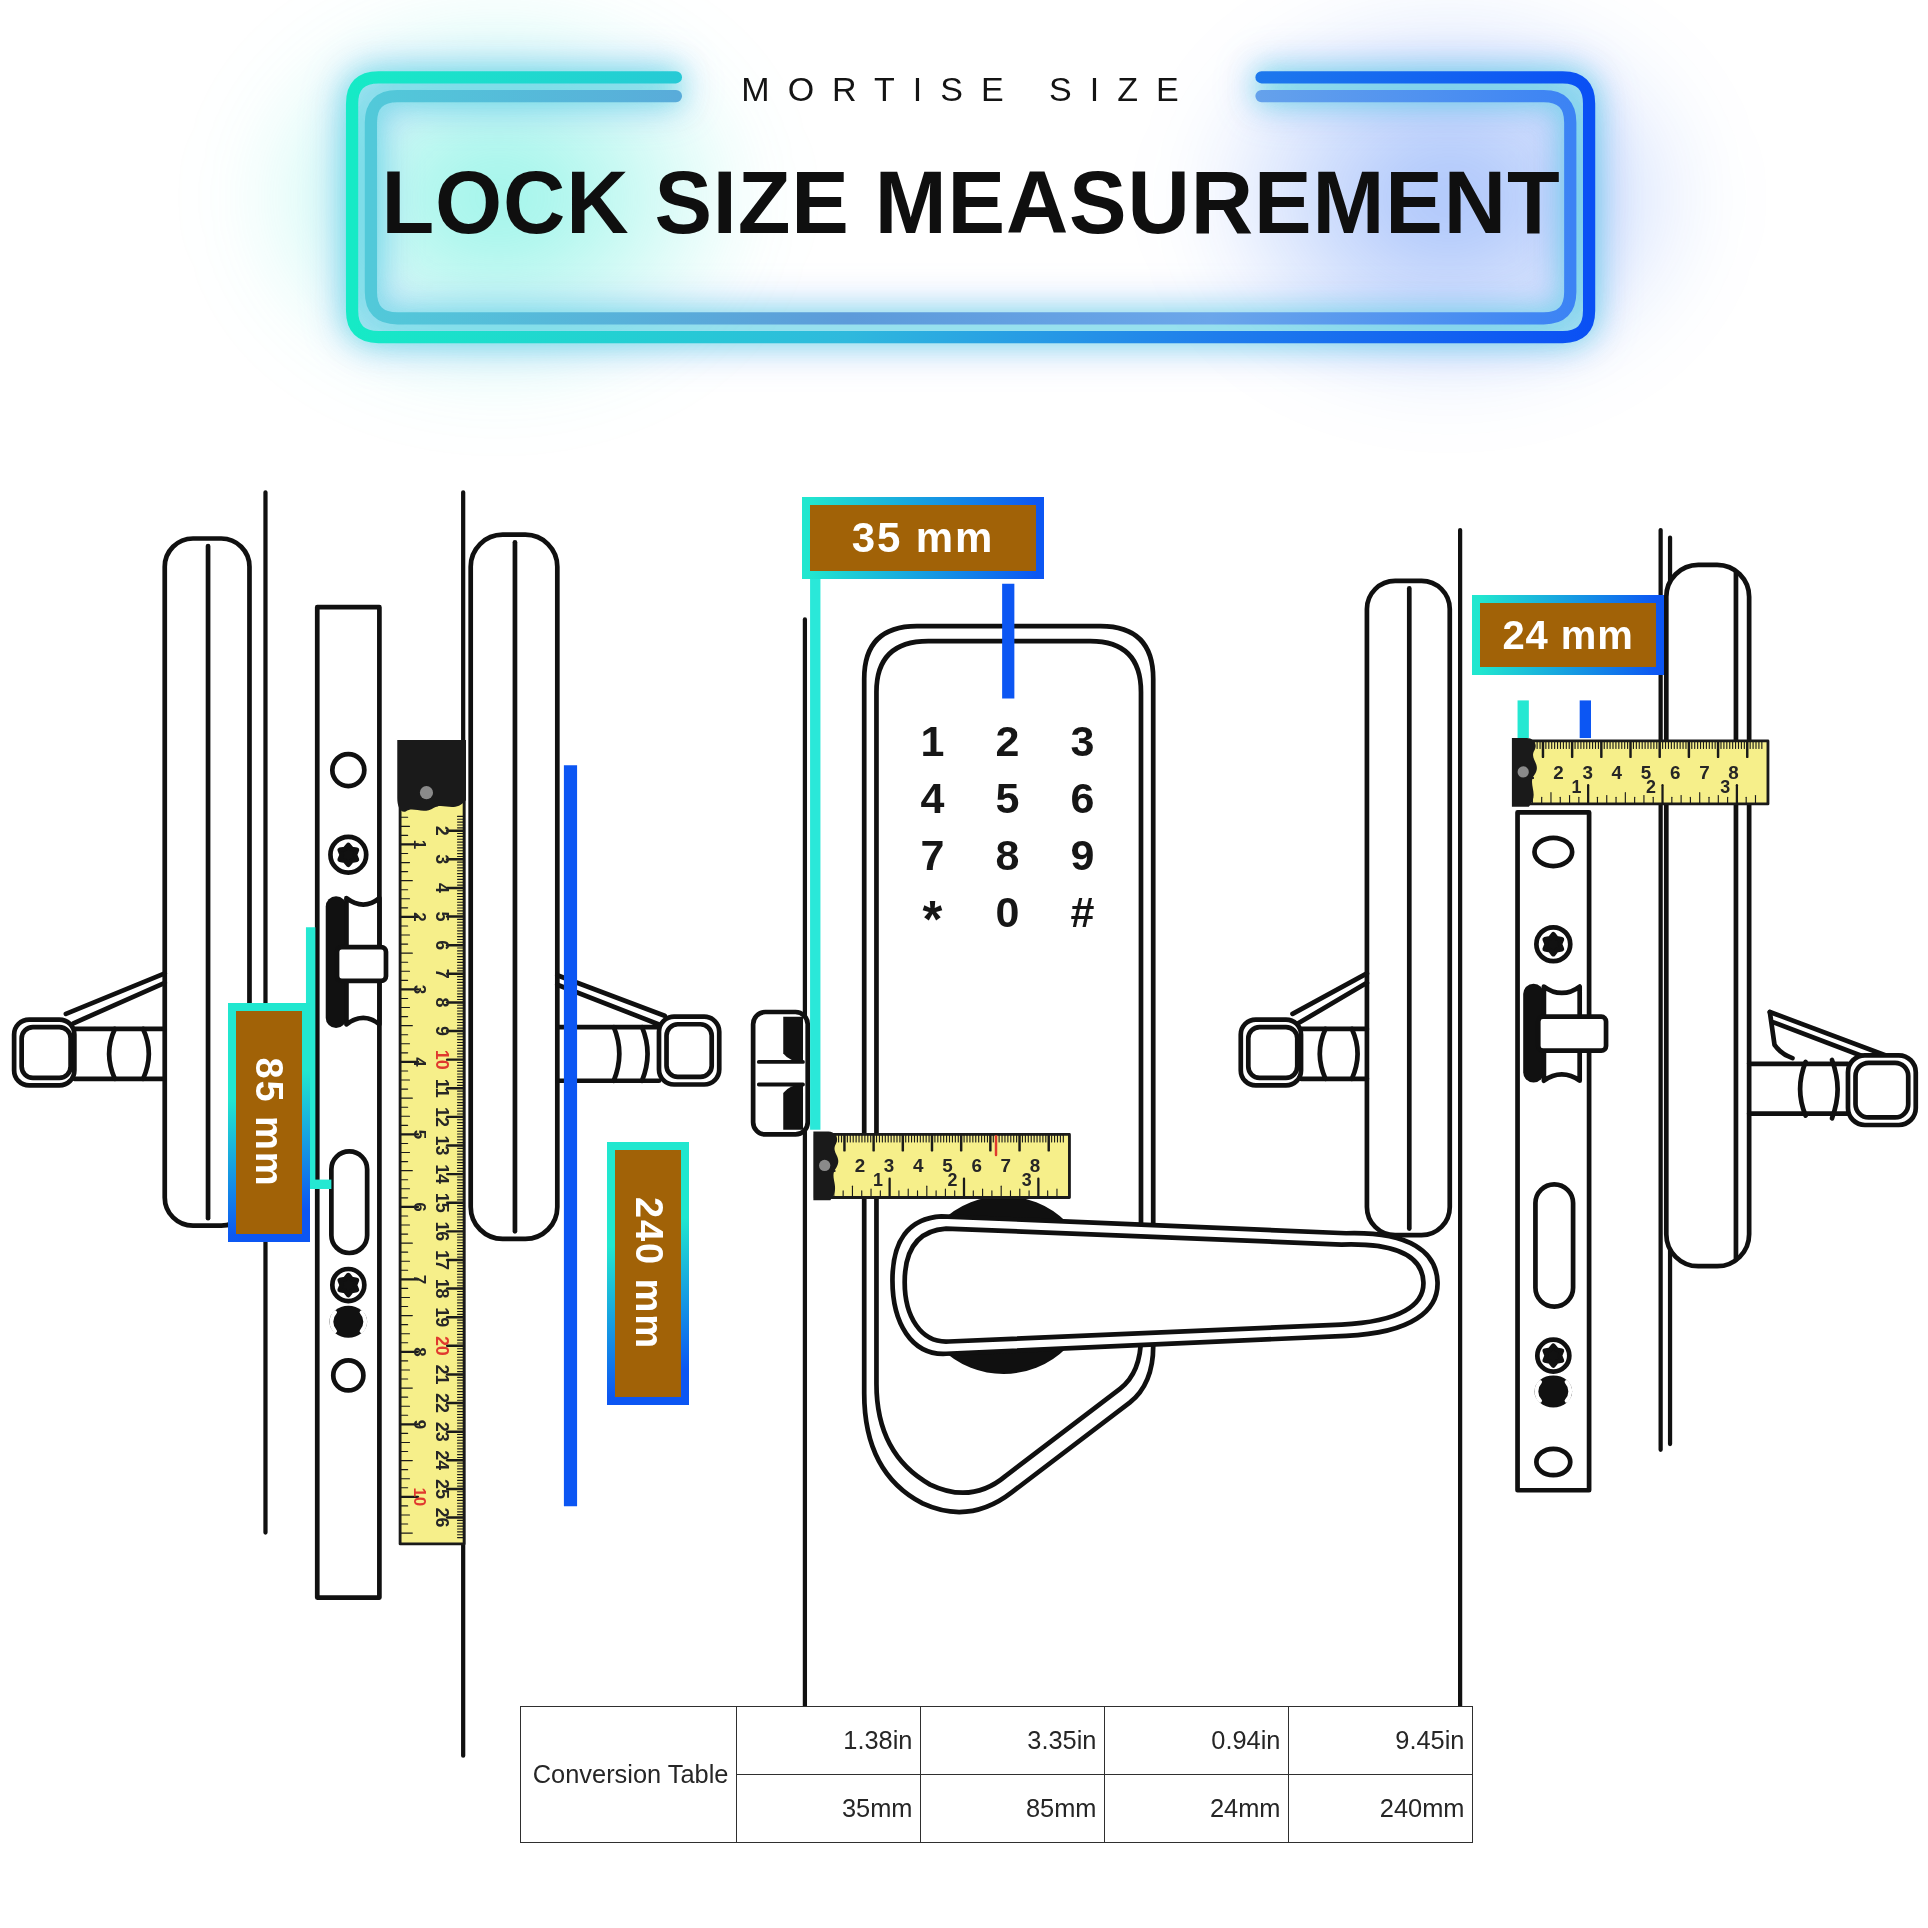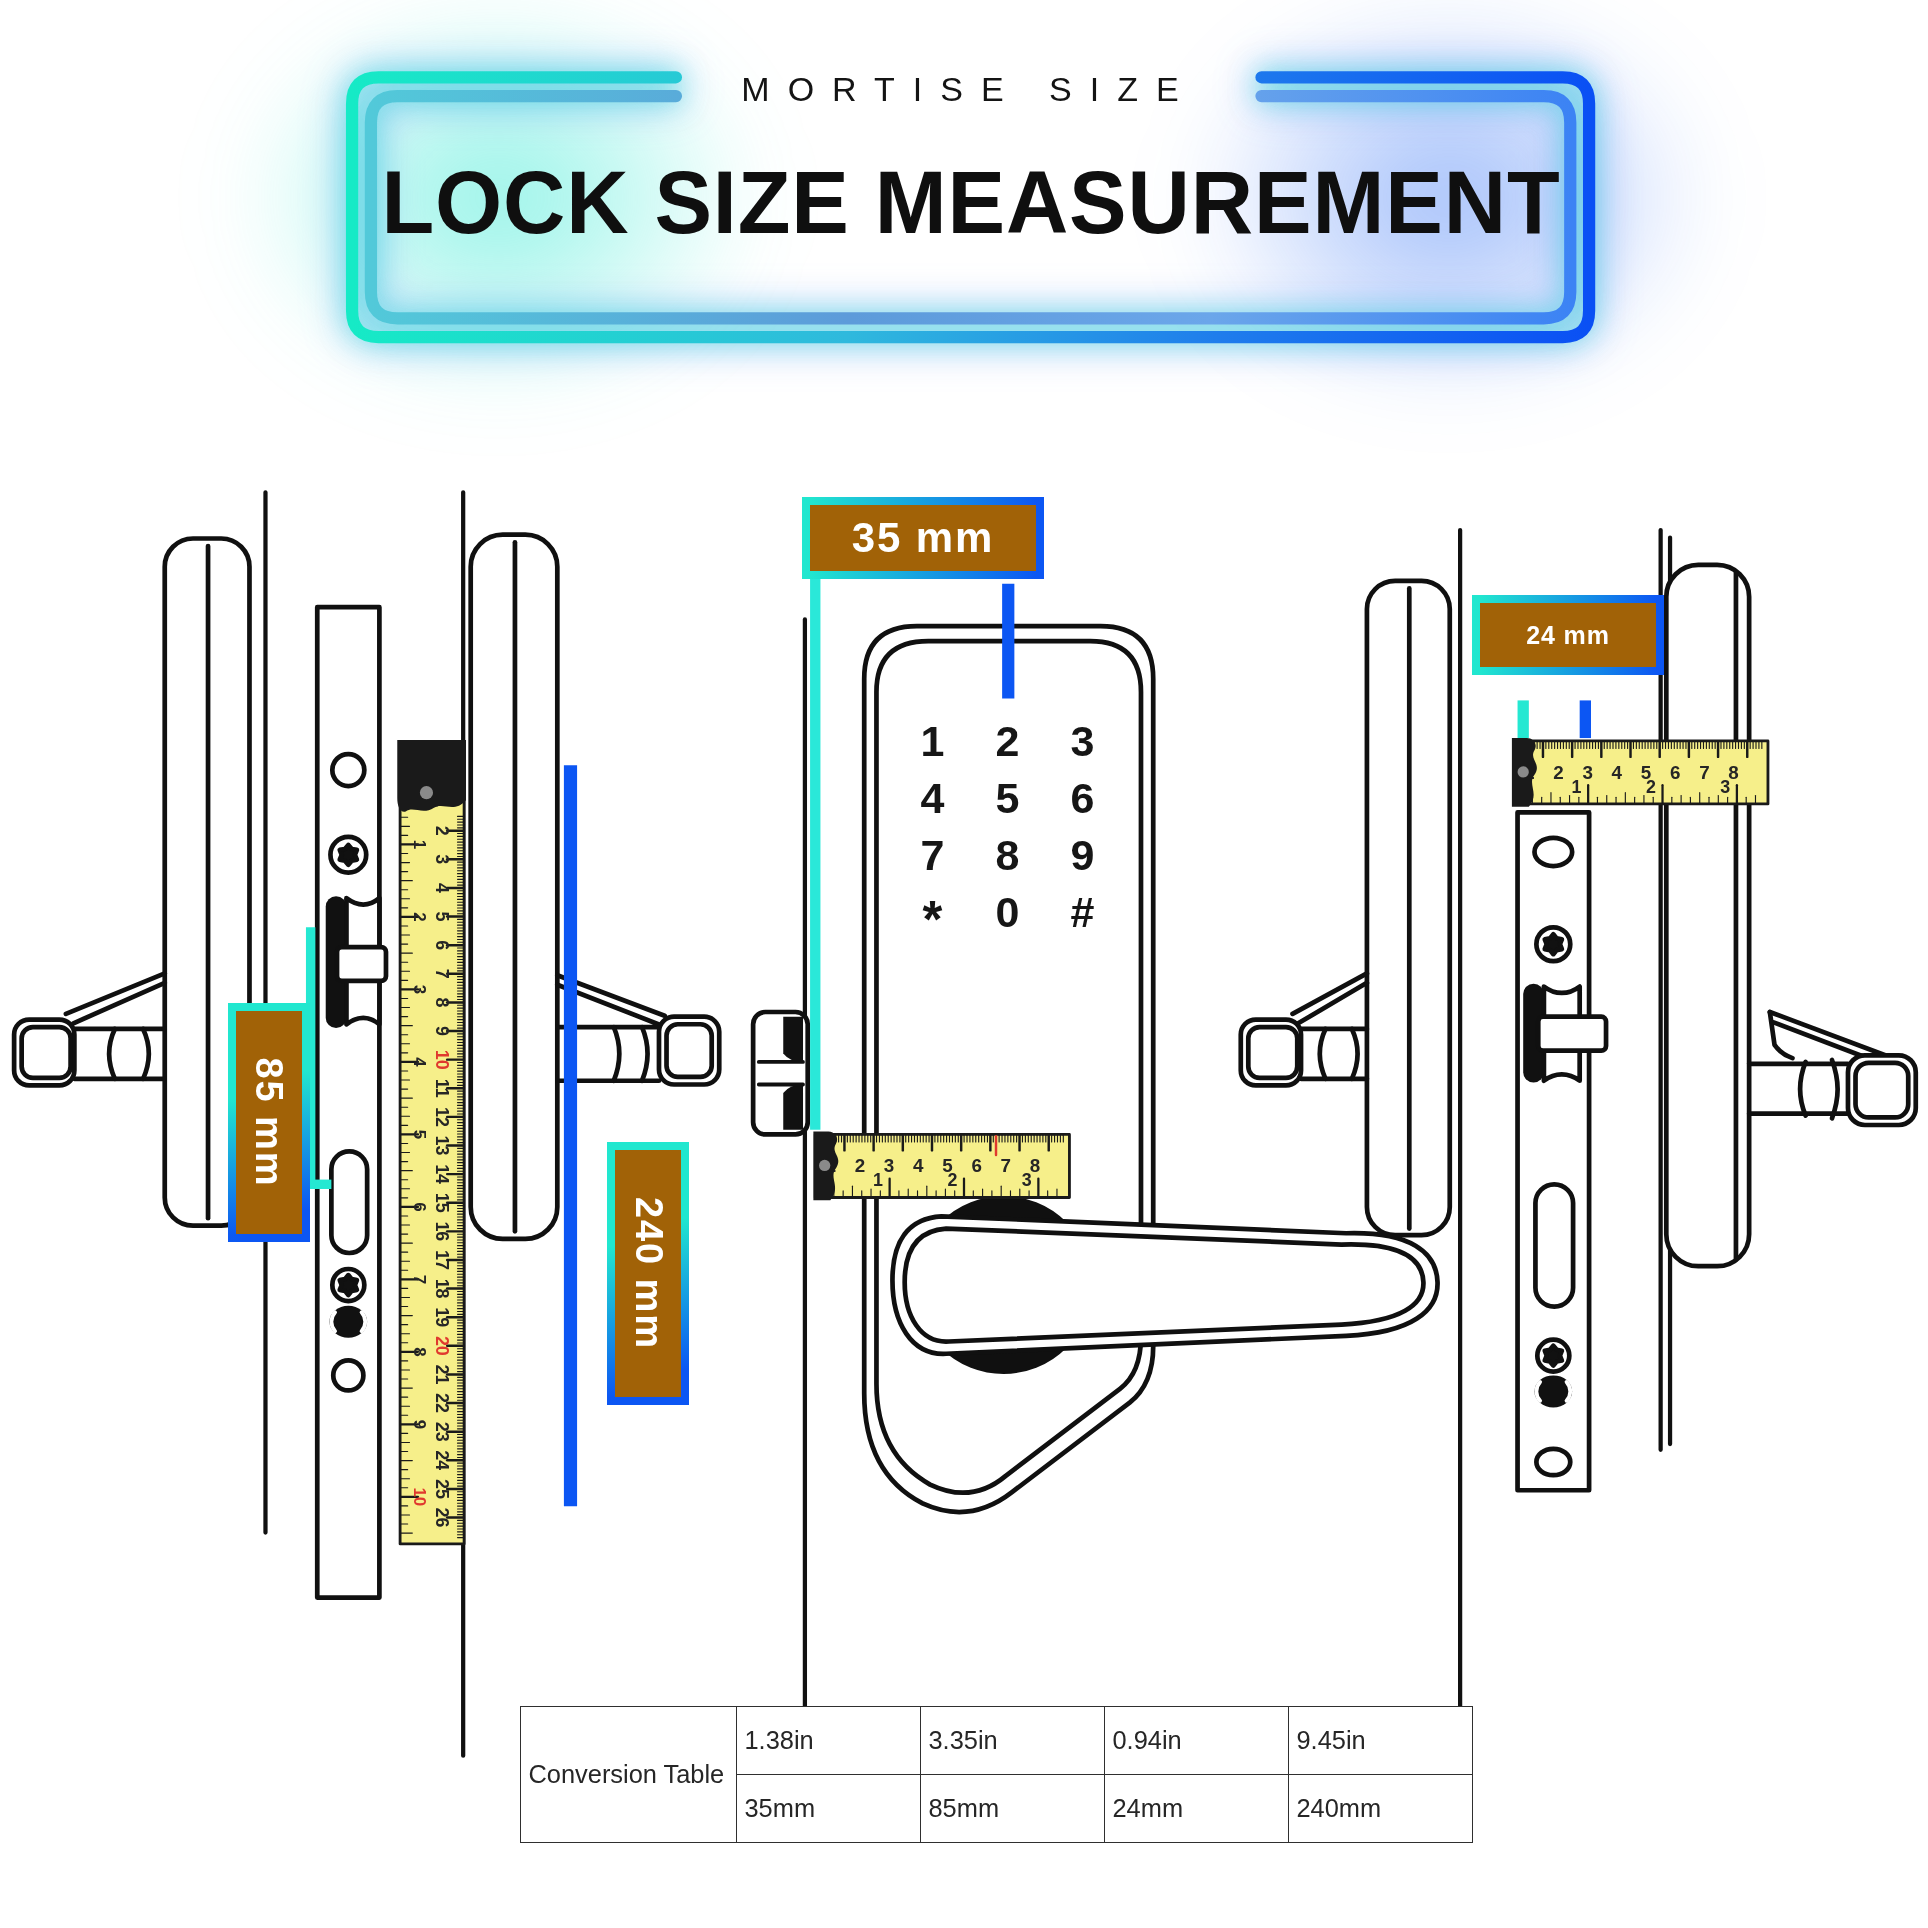--- a/index.html
+++ b/index.html
@@ -16,37 +16,37 @@
      filter:drop-shadow(0 0 13px rgba(34,231,207,.55)) drop-shadow(0 0 19px rgba(57,120,245,.45));}
   #eyebrow{position:absolute;left:969px;top:70px;transform:translateX(-50%);
      font-size:34px;letter-spacing:18px;font-weight:500;color:#141414;white-space:nowrap;}
   #main-title{position:absolute;left:971px;top:151px;transform:translateX(-50%) scaleX(.97);
      font-size:89px;font-weight:700;color:#0f0f0f;white-space:nowrap;letter-spacing:0.9px;}
   
   .mlabel{position:absolute;background:#a16207;display:flex;align-items:center;justify-content:center;
      color:#ffffff;font-weight:700;border:8.5px solid;}
   #label-35 {left:802px;top:497px;width:226px;height:66px;font-size:42px;letter-spacing:1.9px;
      border-image:linear-gradient(90deg,#21e7cf,#0c56f3) 1;}
-  #label-24 {left:1472px;top:595px;width:176px;height:64px;font-size:25px;letter-spacing:0.9px;
+  #label-24 {left:1472px;top:595px;width:176px;height:64px;font-size:40px;letter-spacing:0.9px;
      border-image:linear-gradient(90deg,#21e7cf,#0c56f3) 1;}
   #label-85 {left:228px;top:1003px;width:66px;height:223px;font-size:38px;
      border-image:linear-gradient(160deg,#21e7cf 35%,#0c56f3 90%) 1;}
   #label-240{left:607px;top:1142px;width:66px;height:247px;font-size:38px;
      border-image:linear-gradient(160deg,#21e7cf 35%,#0c56f3 90%) 1;}
   .vert span{transform:rotate(90deg);white-space:nowrap;letter-spacing:1.9px;display:block;}
   
   #keypad{position:absolute;left:895px;top:713px;width:228px;display:grid;
      grid-template-columns:repeat(3,75px);grid-auto-rows:57px;}
   #keypad span{display:flex;align-items:center;justify-content:center;
      font-size:43px;font-weight:700;color:#161616;}
   #keypad span.star{font-size:51px;padding-top:13px;}
   
   #conv-table{position:absolute;left:520px;top:1706px;border-collapse:collapse;
      font-size:25.4px;color:#262626;background:#ffffff;}
-  #conv-table td{border:1.9px solid #2f2f2f;text-align:left;vertical-align:middle;
+  #conv-table td{border:1.9px solid #2f2f2f;text-align:right;vertical-align:middle;
      height:67px;padding:0 7.5px;}
   #conv-table td.head{width:200px;}
   #conv-table td.val{width:168px;}
 </style>
 </head>
 <body>
 
 <div id="canvas">
 
   <div class="glow" id="glow-left"></div>

